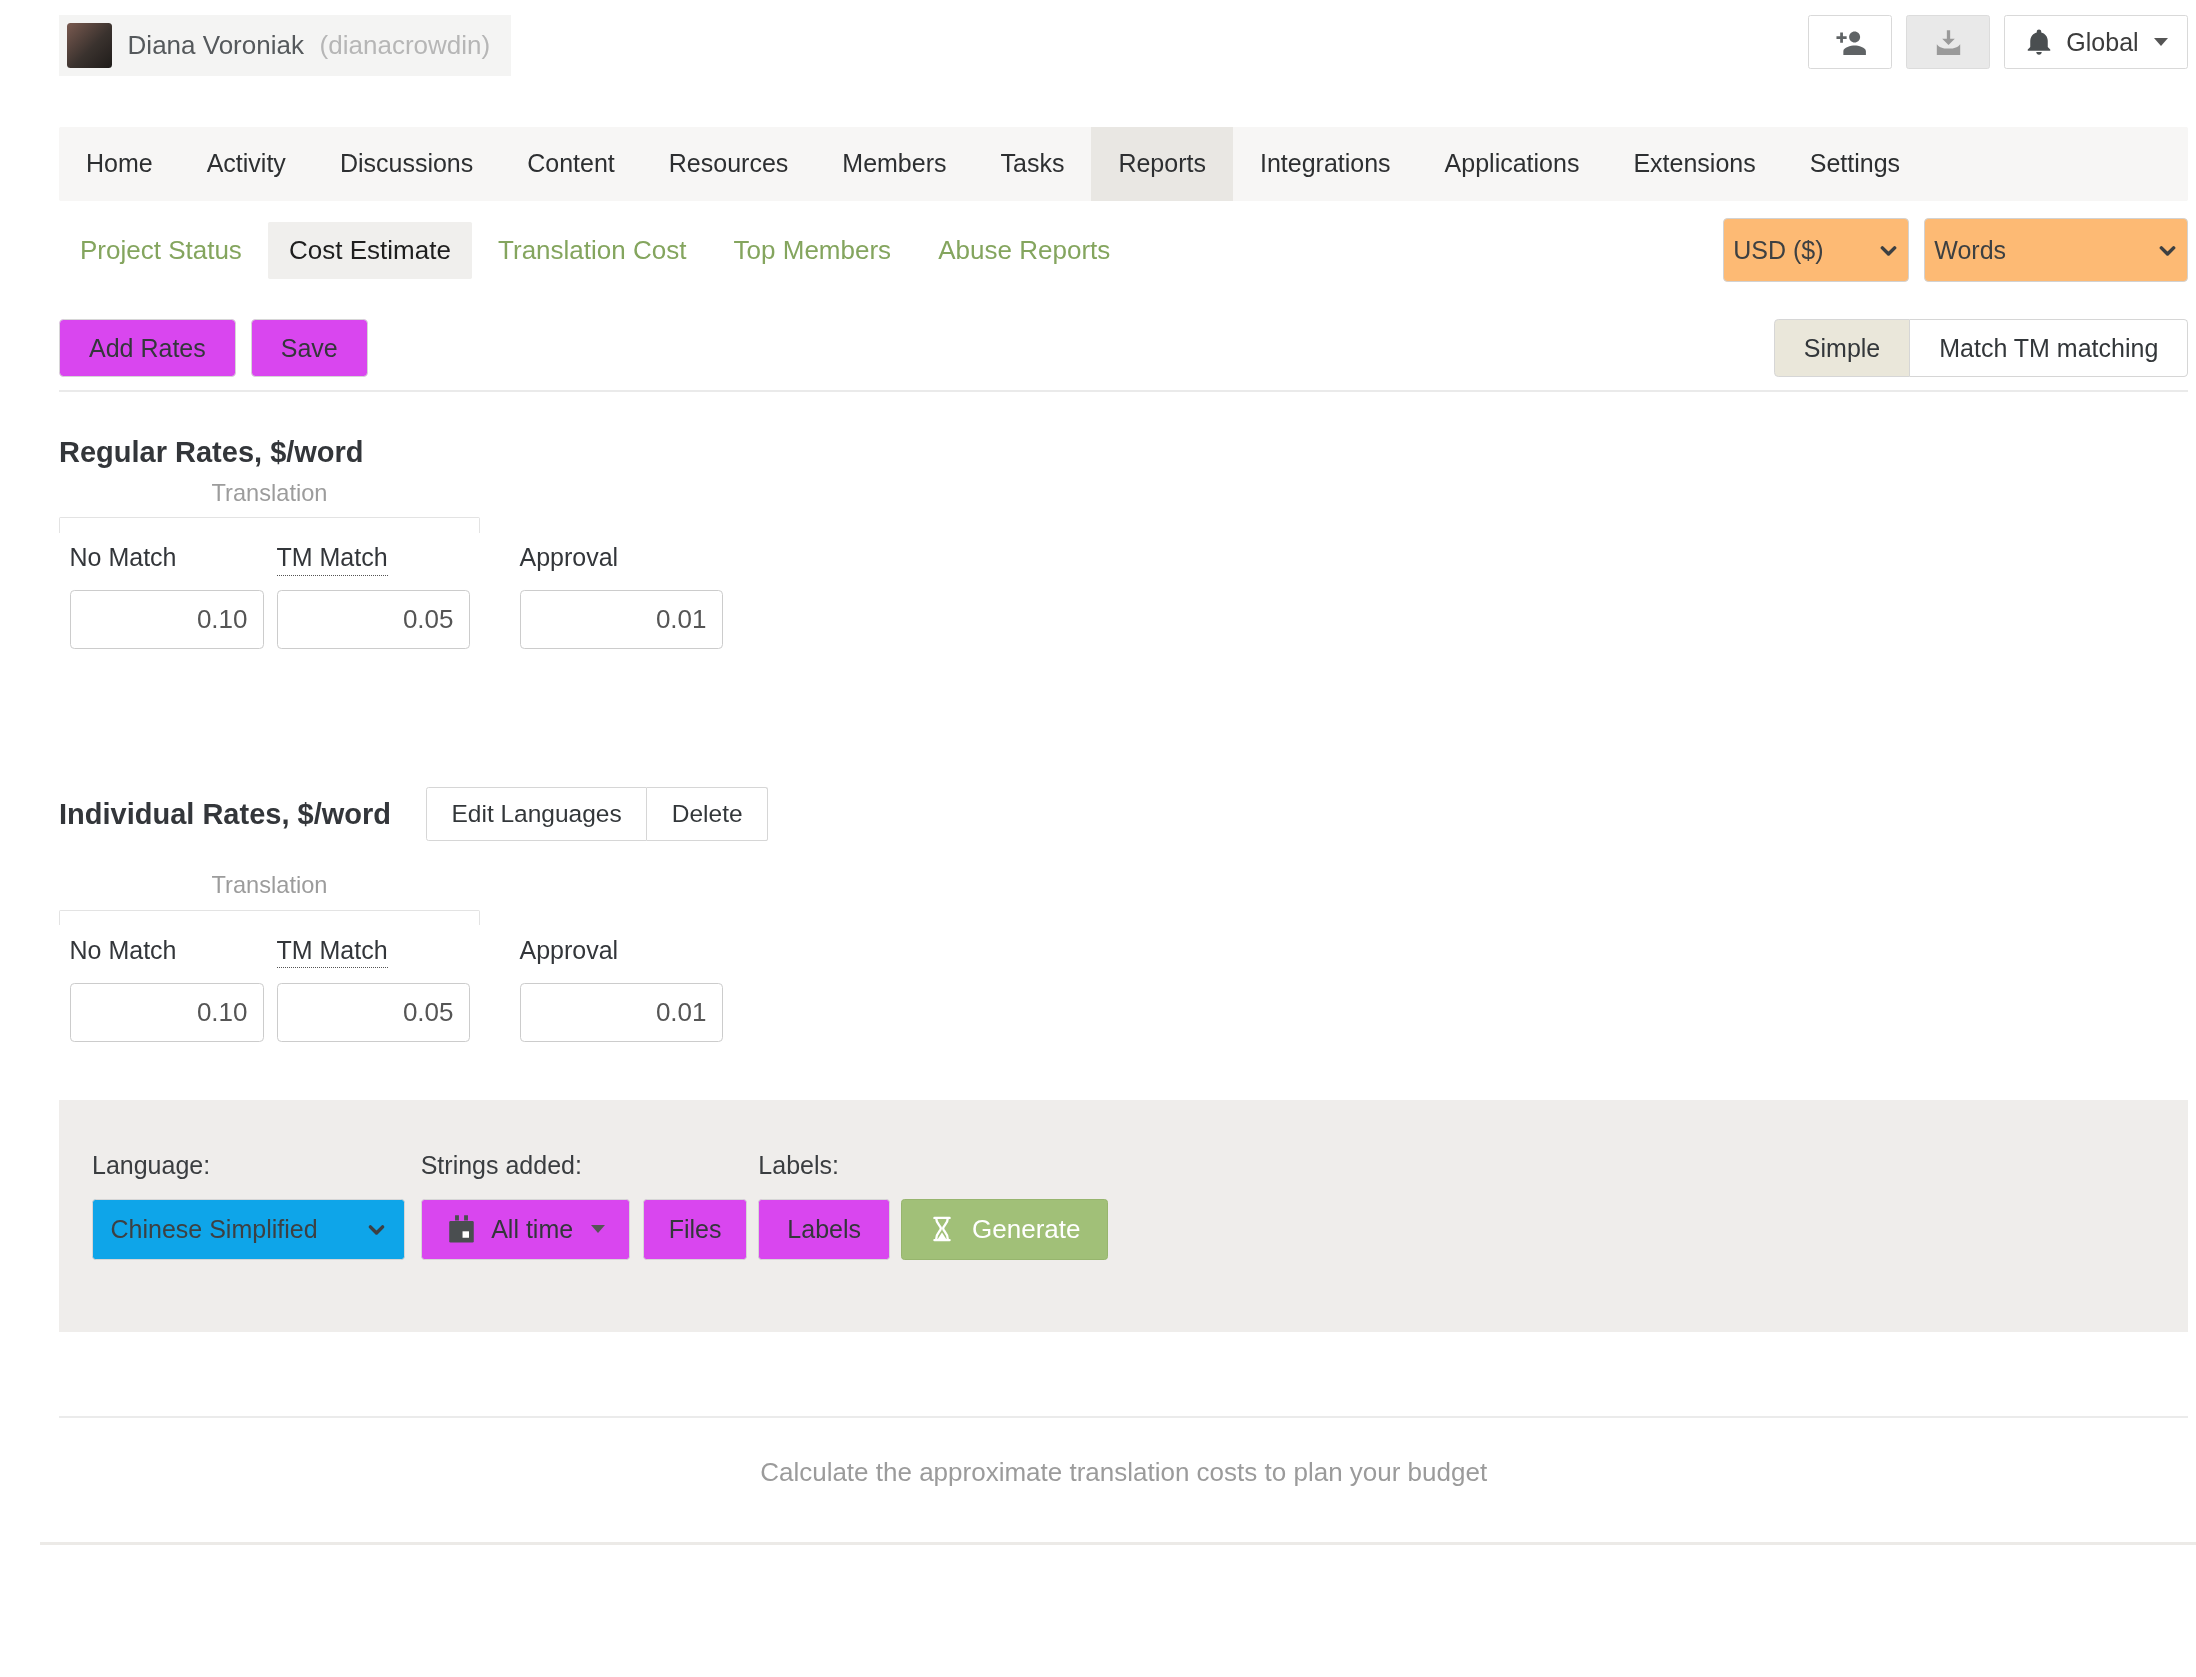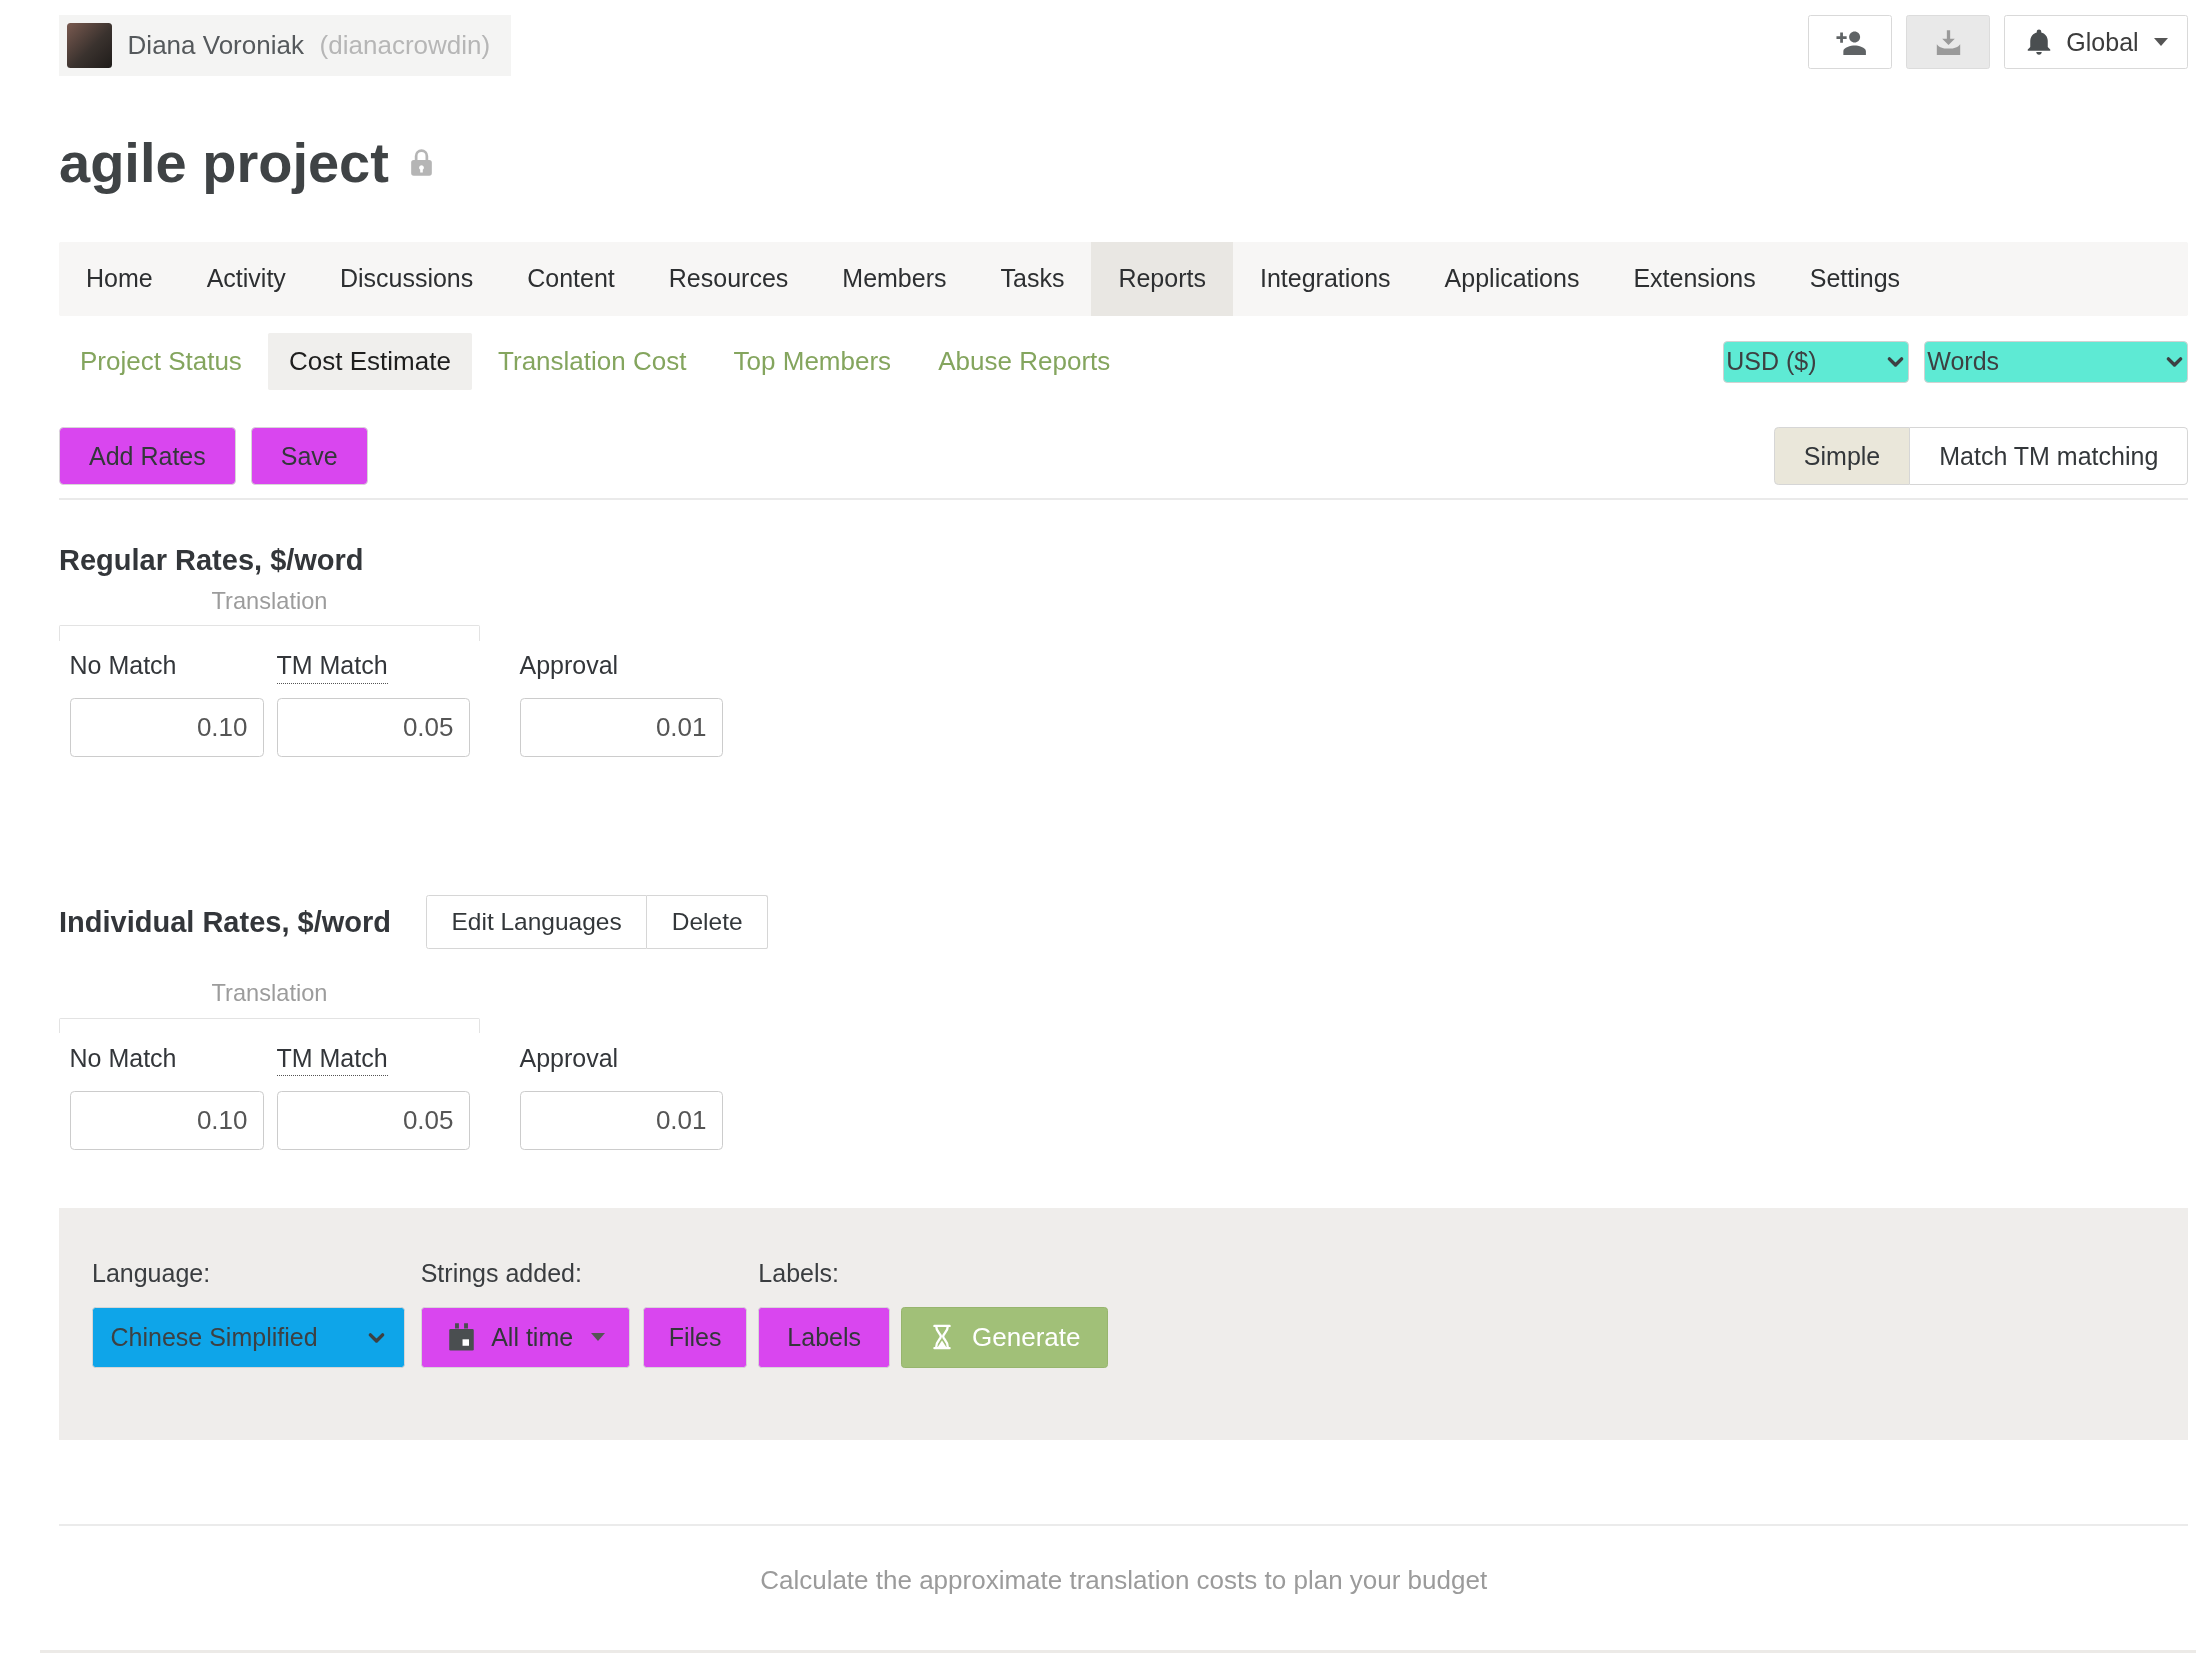--- a/index.html
+++ b/index.html
@@ -36,23 +36,23 @@
   .tab { display:flex; align-items:center; padding:0 27px; font-size:25px; color:#2d2f31; cursor:pointer; white-space:nowrap; }
   .tab.active { background:#e9e7e3; }
 
   
   .subnav-row { margin-top:17.5px; display:flex; justify-content:space-between; align-items:center; }
   .subnav { display:flex; align-items:center; gap:5.2px; }
   .subnav-link { font-size:26px; color:#84a55e; padding:13px 21px; cursor:pointer; white-space:nowrap; }
   .subnav-link.active { background:#f0efed; color:#1e1e1e; border-radius:1.7px; }
   .filters { display:flex; gap:15px; }
   .select {
-    height:42px; background:#5eead4; border:1.7px solid #d2d2d2; border-radius:4.4px;
+    height:64px; background:#fdba74; border:1.7px solid #d2d2d2; border-radius:4.4px;
     display:flex; align-items:center; justify-content:space-between;
-    padding:0 2px; font-size:25px; color:#3d4042; cursor:pointer;
+    padding:0 9px; font-size:25px; color:#3d4042; cursor:pointer;
   }
   .select.w-currency { width:186px; }
   .select.w-unit { width:264px; }
   .chev { width:21px; height:21px; color:#3d4042; flex:none; }
 
   
   .toolbar { margin-top:37px; display:flex; justify-content:space-between; align-items:center; }
   .btn-row { display:flex; gap:15px; }
   .btn {
     height:58px; background:#d946ef; border:1.7px solid #d6d6d6; border-radius:4.4px;
@@ -147,28 +147,20 @@
           <svg width="30" height="30" viewBox="0 0 24 24" fill="#4a4e50">
               <path d="M12 22.2c1.2 0 2.2-1 2.2-2.2H9.8c0 1.2 1 2.2 2.2 2.2zm7-6.2v-5c0-3.2-2.2-5.9-5.2-6.6v-.7c0-1-.8-1.7-1.8-1.7s-1.8.7-1.8 1.7v.7C7.2 5.1 5 7.8 5 11v5l-2 2v1h18v-1z"></path>
             </svg>
         </span>
         <span>Global</span>
         <span class="caret-down"></span>
       </div>
     </div>
   </div>
 
-  <div class="title-row">
-    <h1 class="page-title">agile project</h1>
-    <span style="margin-top:12.2px;">
-      <svg width="31" height="31" viewBox="0 0 24 24" fill="#b5b5b5">
-          <path d="M12 1.8a5.2 5.2 0 0 0-5.2 5.2v3H6a2 2 0 0 0-2 2v8.2a2 2 0 0 0 2 2h12a2 2 0 0 0 2-2V12a2 2 0 0 0-2-2h-.8V7A5.2 5.2 0 0 0 12 1.8zM8.9 10V7a3.1 3.1 0 0 1 6.2 0v3zm3.1 4.2a1.9 1.9 0 0 1 1 3.5v2h-2v-2a1.9 1.9 0 0 1 1-3.5z"></path>
-        </svg>
-    </span>
-  </div>
 
   <div class="tabs">
     <div class="tab">Home</div>
     <div class="tab">Activity</div>
     <div class="tab">Discussions</div>
     <div class="tab">Content</div>
     <div class="tab">Resources</div>
     <div class="tab">Members</div>
     <div class="tab">Tasks</div>
     <div class="tab active">Reports</div>

